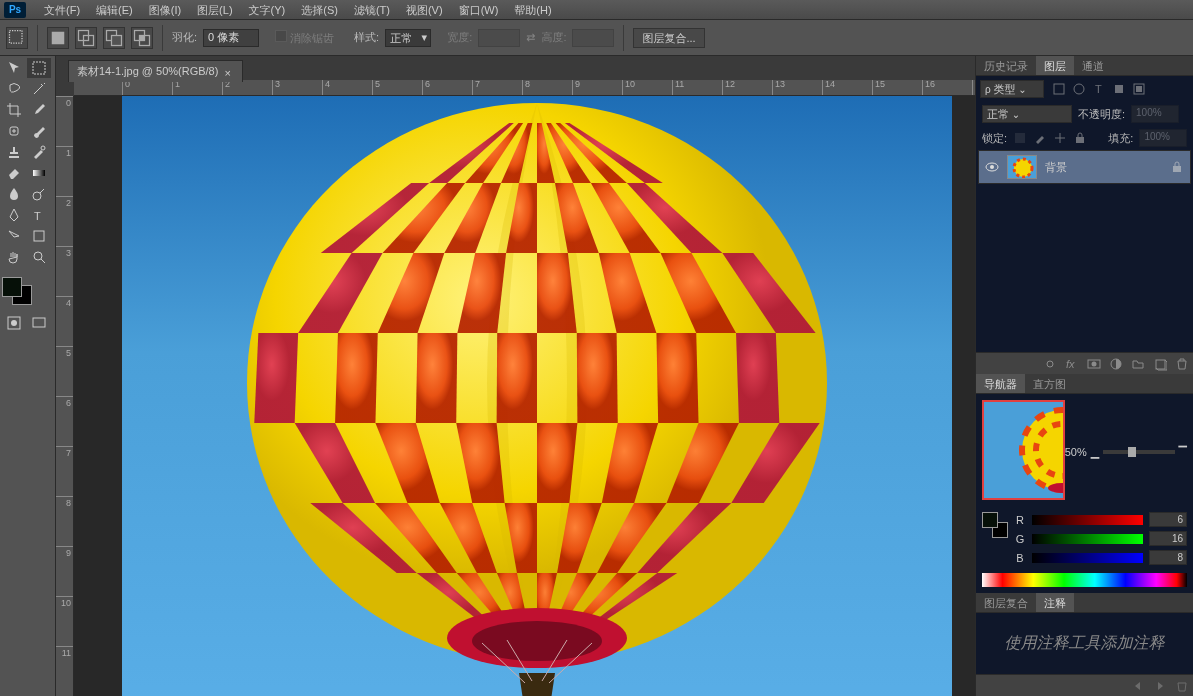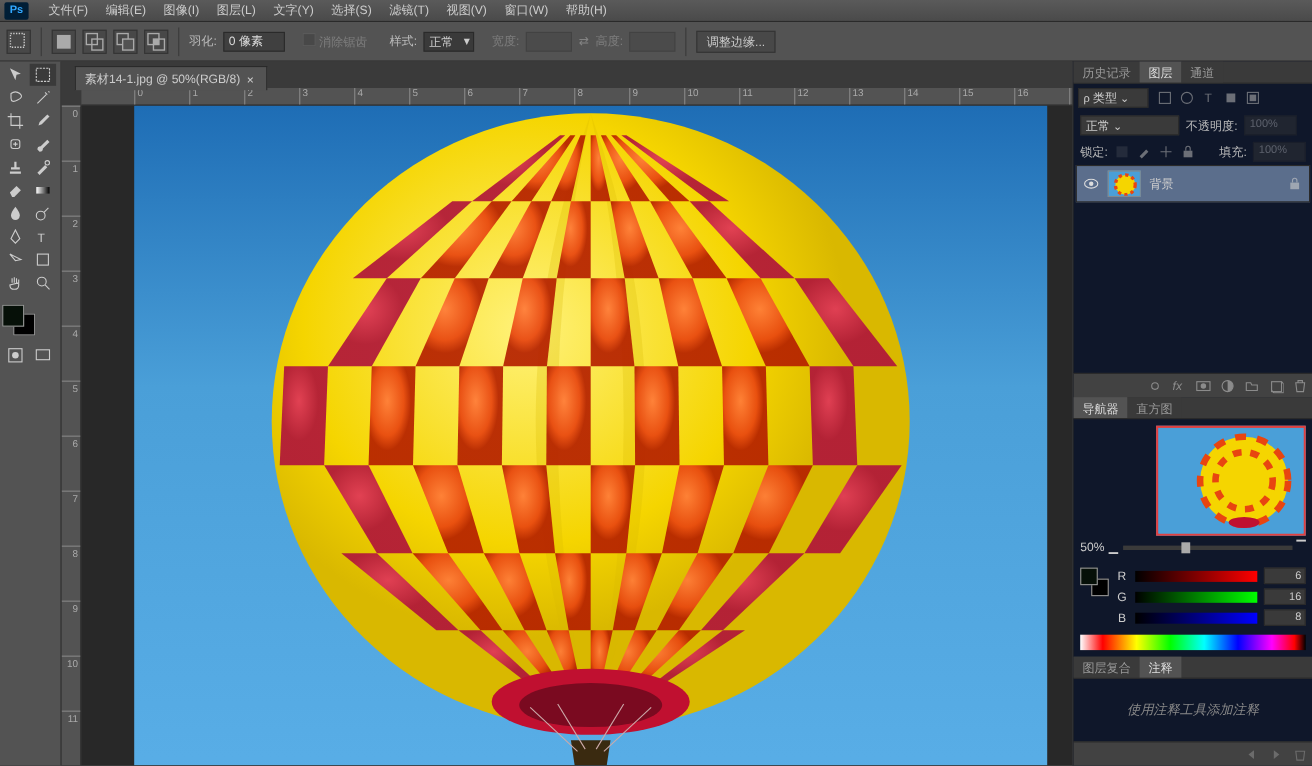--- a/index.html
+++ b/index.html
@@ -37,35 +37,35 @@
 .ptab{padding:3px 8px;cursor:pointer;color:#999;background:#3a3a3a}
 .ptab.active{background:#535353;color:#ddd}
 .layers-opts{padding:4px;display:flex;align-items:center;gap:4px;flex-wrap:wrap}
 .mini-select{background:#3a3a3a;border:1px solid #2a2a2a;padding:1px 16px 1px 4px;height:18px;color:#ccc;font-size:10px}
 .layers-row{display:flex;align-items:center;padding:3px 6px;gap:6px}
 .layer-item{display:flex;align-items:center;padding:4px 6px;gap:8px;background:#5b6e8c;border:1px solid #2a2a2a;margin:0 2px}
 .eye{width:14px;height:10px}
 .layer-thumb{width:30px;height:24px;border:1px solid #888;background:#4a9fd8;position:relative;overflow:hidden}
 .panel-footer{height:22px;background:#424242;border-top:1px solid #2a2a2a;display:flex;align-items:center;justify-content:flex-end;padding:0 4px;gap:8px}
 .pf-icon{width:14px;height:14px;opacity:.7;cursor:pointer}
-.nav-panel{padding:6px;display:flex;flex-direction:column;align-items:flex-end}
+.nav-panel{padding:6px;display:flex;flex-direction:row;align-items:center}
 .nav-thumb{width:136px;height:100px;border:2px solid #e04040;background:#4a9fd8;position:relative;overflow:hidden}
 .nav-slider{width:100%;display:flex;align-items:center;gap:4px;margin-top:4px}
 .slider-track{flex:1;height:4px;background:#3a3a3a;position:relative}
 .slider-thumb{position:absolute;width:8px;height:10px;background:#aaa;top:-3px;left:35%}
 .color-panel{padding:6px}
 .color-row{display:flex;align-items:center;gap:6px;margin-bottom:4px}
 .color-label{width:12px;text-align:center}
 .color-slider{flex:1;height:10px;position:relative}
 .color-val{width:38px;background:#3a3a3a;border:1px solid #2a2a2a;text-align:right;padding:1px 3px;font-size:10px}
 .spectrum{height:14px;background:linear-gradient(90deg,#fff 0%,#f00 10%,#ff0 25%,#0f0 40%,#0ff 55%,#00f 70%,#f0f 85%,#f00 95%,#000 100%);margin-top:4px}
 .swatch-pair{width:26px;height:26px;position:relative;margin-right:6px}
 .sw-fg{position:absolute;width:16px;height:16px;background:#061008;border:1px solid #999;top:0;left:0;z-index:2}
 .sw-bg{position:absolute;width:16px;height:16px;background:#000;border:1px solid #999;bottom:0;right:0}
-.note-panel{padding:20px;text-align:center;color:#888;font-style:italic;font-size:12px}
+.note-panel{padding:20px;text-align:center;color:#888;font-style:italic;font-size:16px}
 .disabled{opacity:.4}
 .panel-spacer{flex:1}
 .icon-strip{display:flex;gap:6px;padding:2px 4px}
 .tiny-icon{width:14px;height:14px;opacity:.6}
 </style>
 </head>
 <body>
 
 <div class="menubar">
   <div class="ps-logo">Ps</div>
@@ -117,21 +117,21 @@
   <input class="opt-input" value="0 像素" style="">
   <span style="margin-left:10px"><span class="checkbox disabled"></span><span class="opt-label disabled">消除锯齿</span></span>
   <span class="opt-label" style="margin-left:14px">样式:</span>
   <div class="opt-select"><span>正常</span><span style="position:absolute;right:3px">▾</span></div>
   <span class="opt-label disabled" style="margin-left:10px">宽度:</span>
   <input class="opt-input disabled" style="width: 42px;">
   <span class="disabled">⇄</span>
   <span class="opt-label disabled">高度:</span>
   <input class="opt-input disabled" style="width: 42px;">
   <div class="opt-sep"></div>
-  <button class="opt-btn">调整边缘...</button>
+  <button class="opt-btn">图层复合...</button>
 </div>
 
 <div class="main">
 
   <div style="width:56px;background:#535353;border-right:1px solid #2a2a2a">
     <div class="tool-grid">
       <div class="tool">
           <svg viewBox="0 0 16 16">
             <path d="M3 2l10 5-4 1-1 5z" fill="#ccc"></path>
           </svg>

